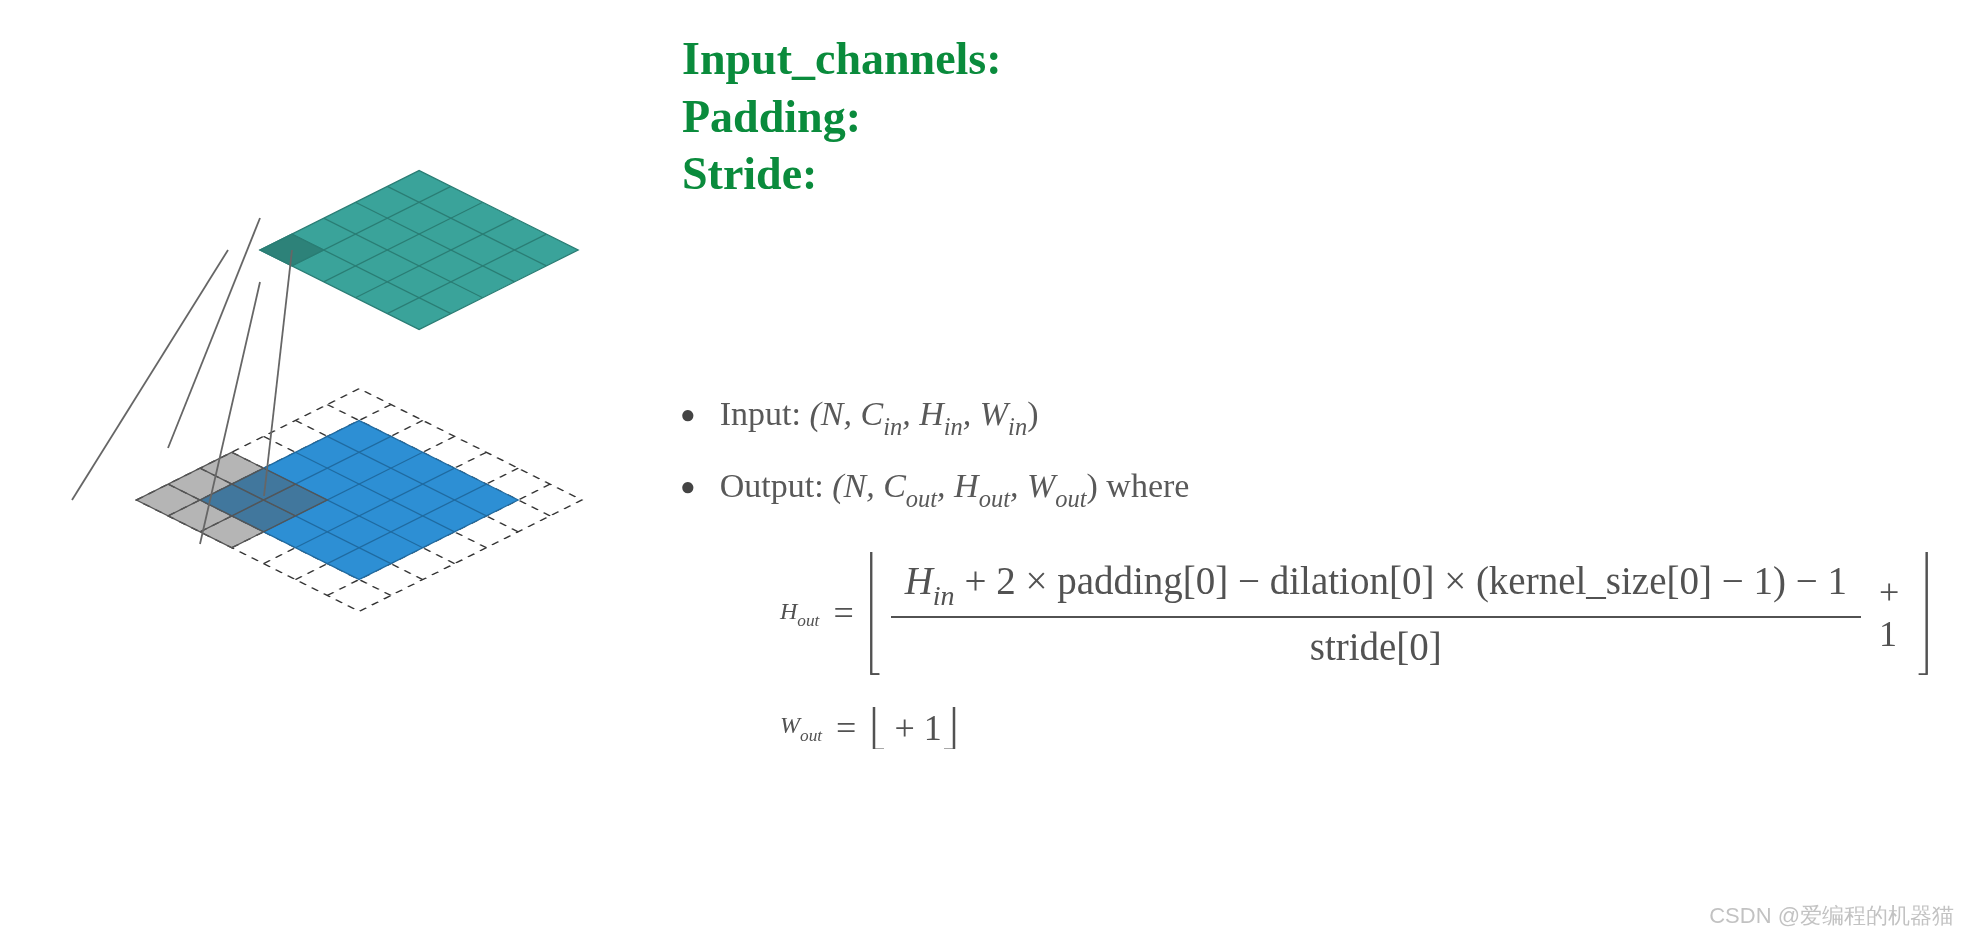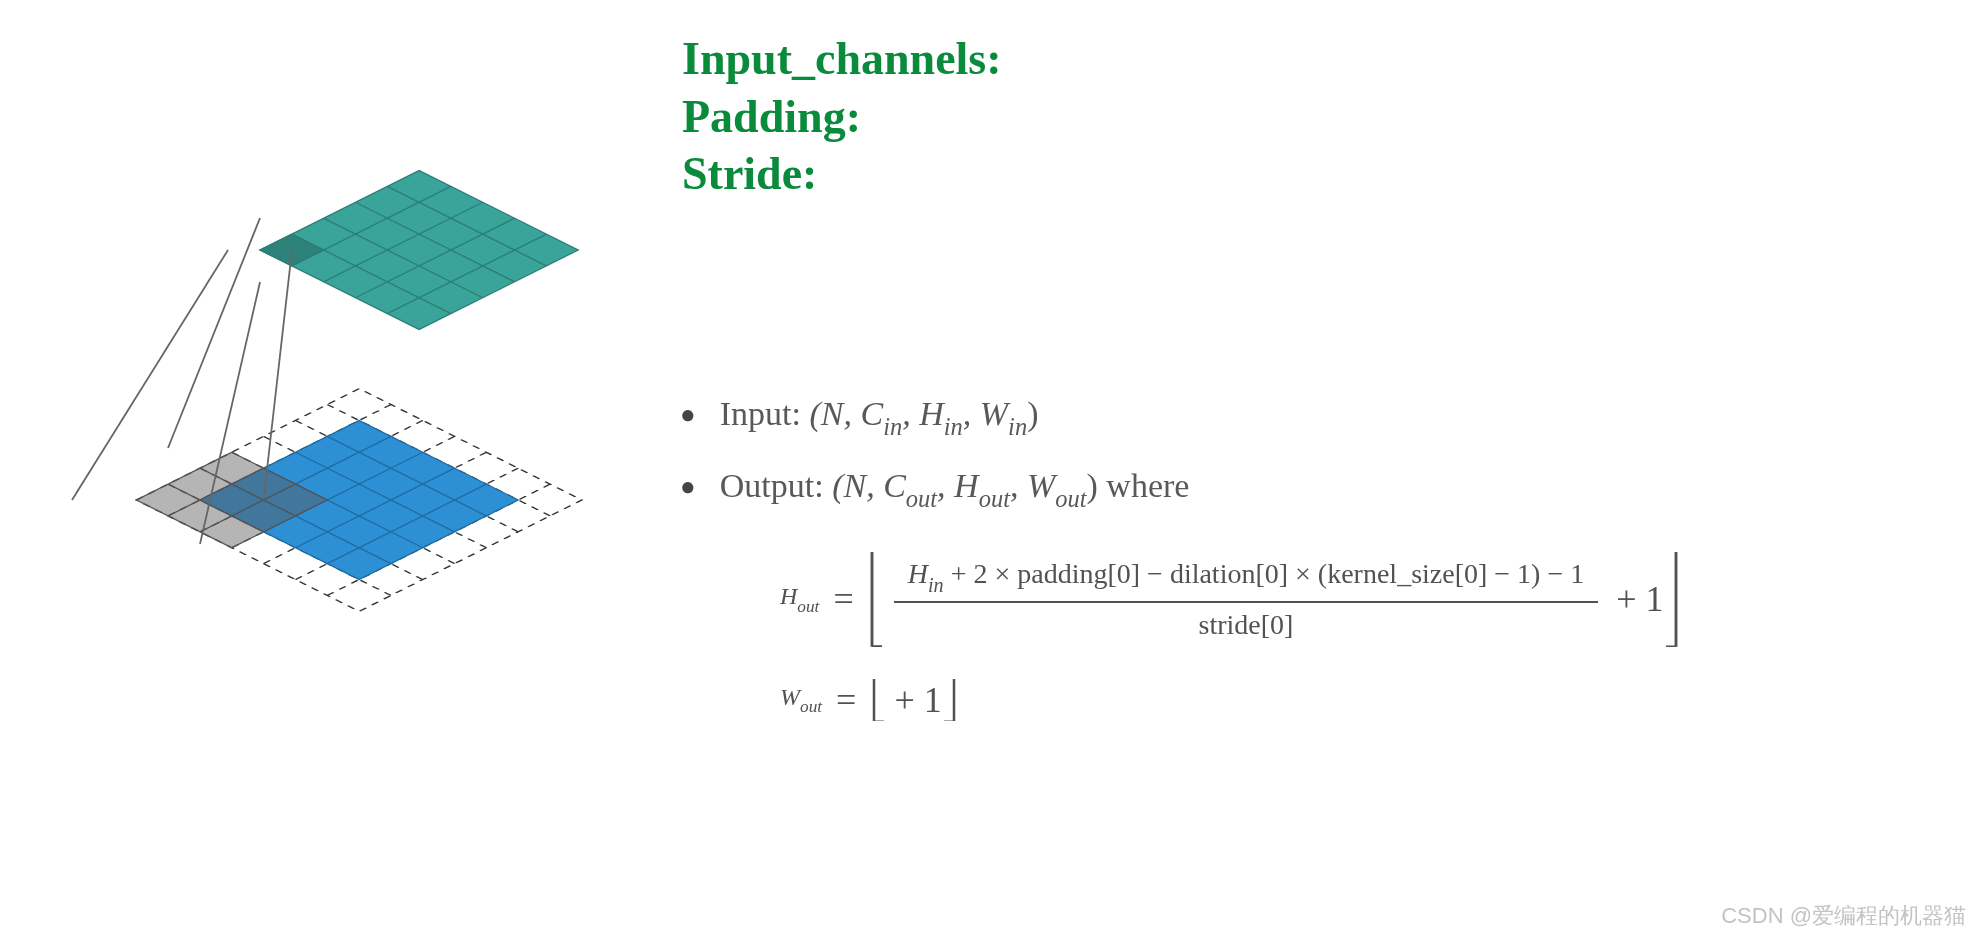--- a/index.html
+++ b/index.html
@@ -67,30 +67,30 @@
     .eq { font-size: 36px; margin: 0 14px; }
     .floor-bracket {
       display: inline-block;
       width: 16px;
       align-self: stretch;
       position: relative;
     }
     .floor-bracket svg { position: absolute; top:0; left:0; width:100%; height:100%; }
     .frac-wrap { display: flex; flex-direction: column; align-items: center; margin: 0 10px; }
     .frac-num, .frac-den {
-      font-size: 28px;
+      font-size: 39px;
       padding: 6px 14px;
       white-space: nowrap;
     }
     .frac-line { width: 100%; border-top: 2px solid #525252; }
     .tail { font-size: 36px; margin-left: 8px; }
     .watermark {
       position: absolute;
       bottom: 8px;
-      right: 20px;
+      right: 32px;
       font-size: 22px;
       color: rgba(120,120,120,0.45);
       font-family: sans-serif;
     }
   </style>
 </head>
 <body>
 
 <div class="diagram-area">
   <svg viewBox="0 0 600 600" width="600" height="600">

